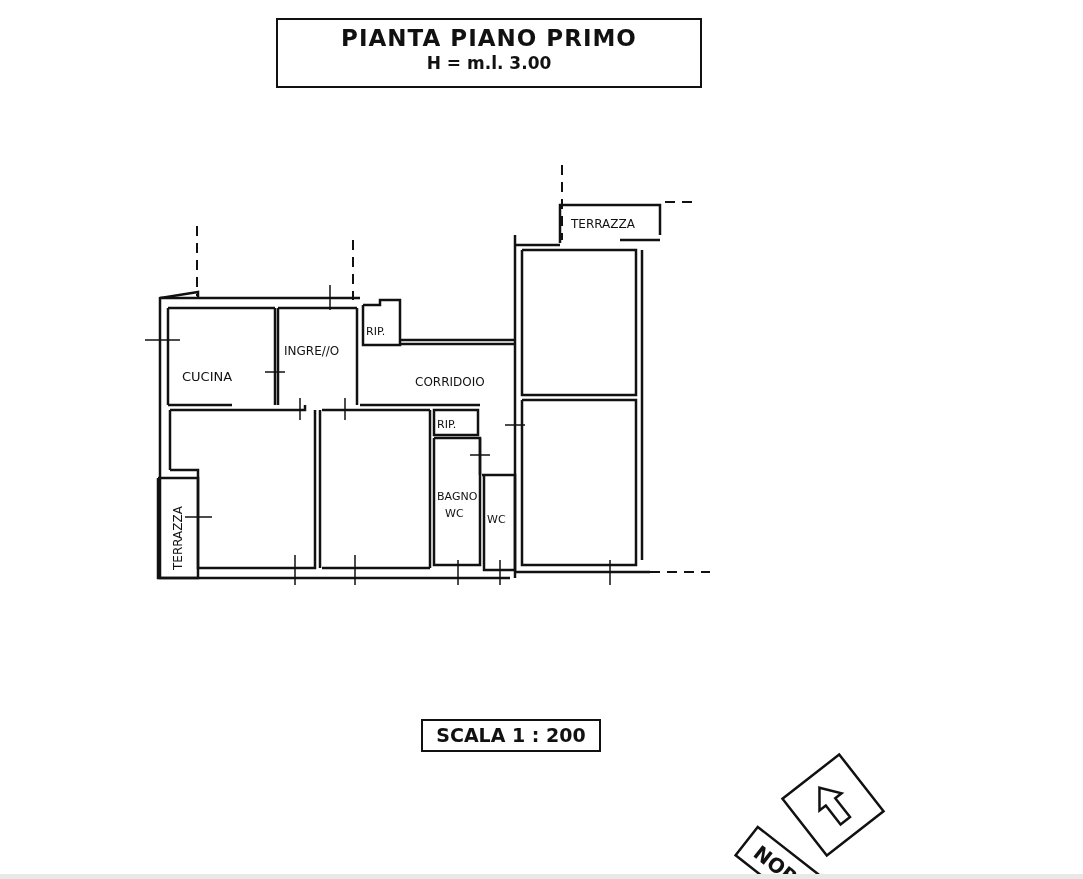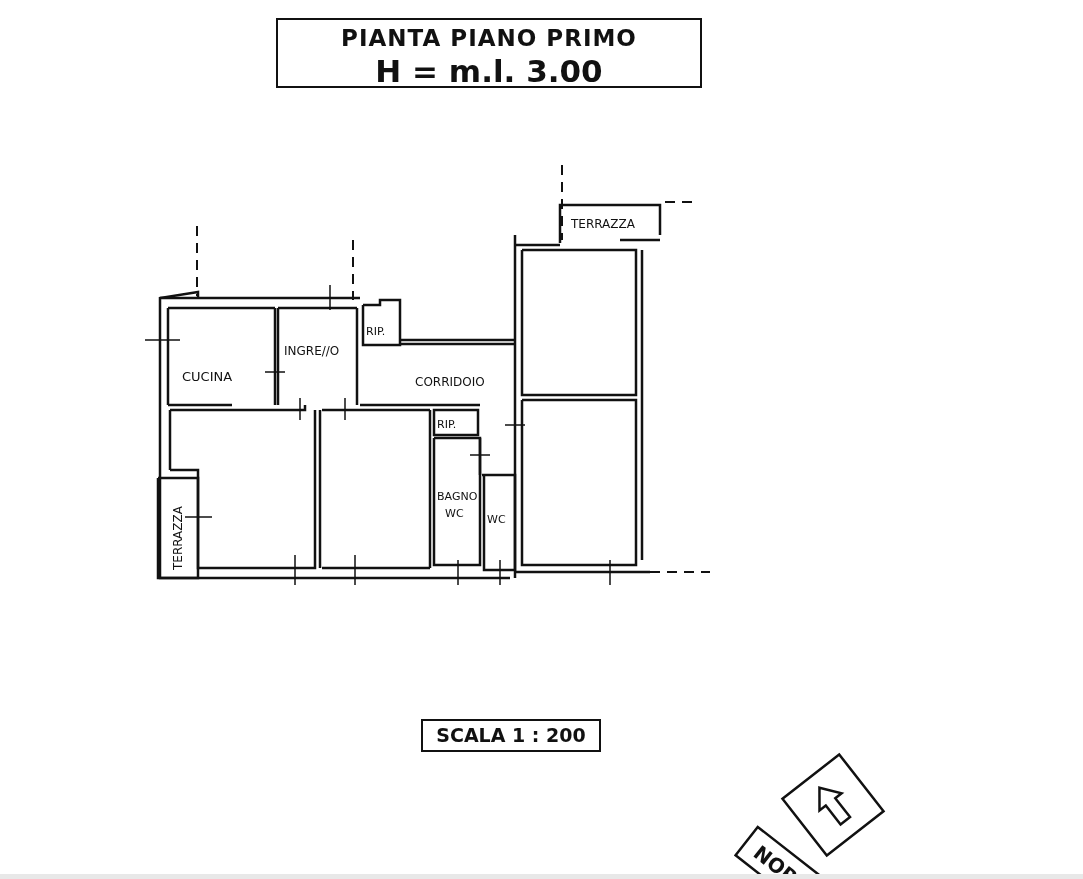--- a/index.html
+++ b/index.html
@@ -1,19 +1,19 @@
 <!DOCTYPE html>
 <html><head>
 <meta charset="utf-8">
 <style>
   html, body { margin:0; padding:0; background:#ffffff; }
   body { width:1083px; height:879px; position:relative; overflow:hidden; font-family:"DejaVu Sans", sans-serif; }
   .title-box { position:absolute; left:276px; top:18px; width:426px; height:70px; border:2px solid #111; box-sizing:border-box; text-align:center; }
   .title-line1 { font-family:"DejaVu Sans", sans-serif; font-weight:bold; font-size:23px; letter-spacing:1px; margin-top:5px; color:#111; }
-  .title-line2 { font-family:"DejaVu Sans", sans-serif; font-weight:bold; font-size:31px; margin-top:2px; color:#111; }
+  .title-line2 { font-family:"DejaVu Sans", sans-serif; font-weight:bold; font-size:17px; margin-top:2px; color:#111; }
   .scale-box { position:absolute; left:409px; top:719px; width:180px; height:33px; border:2px solid #111; box-sizing:border-box; text-align:center; font-weight:bold; font-size:19px; line-height:29px; color:#111;margin-left:12px; }
   svg.plan { position:absolute; left:0; top:0; }
   .lbl { font-family:"DejaVu Sans", sans-serif; font-size:13px; fill:#111; }
   .bottom-bar { position:absolute; left:0; top:874px; width:1083px; height:5px; background:#e8e8e8; }
 </style>
 </head>
 <body>
 
 <div class="title-box">
   <div class="title-line1">PIANTA  PIANO  PRIMO</div>

